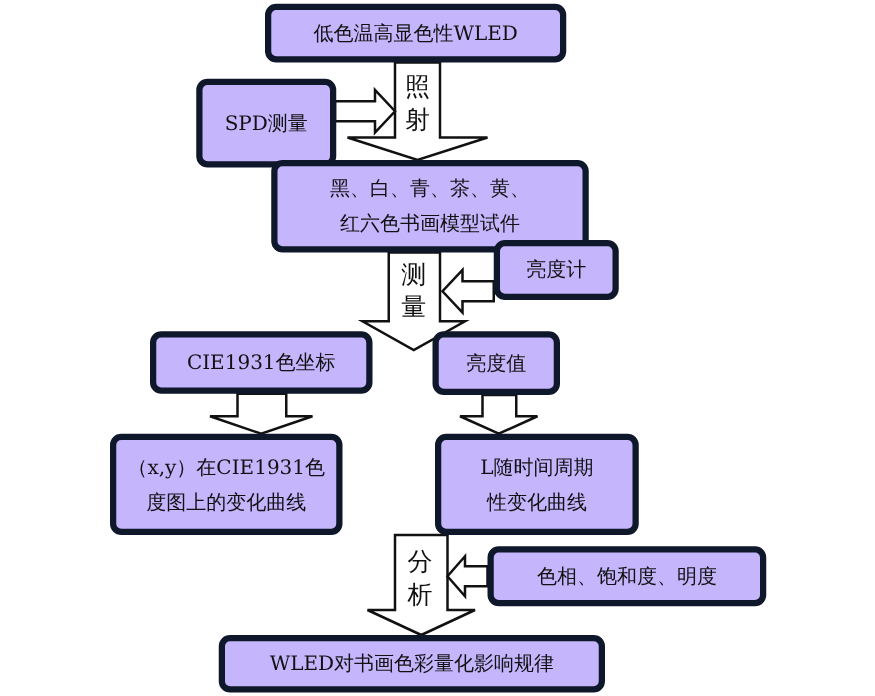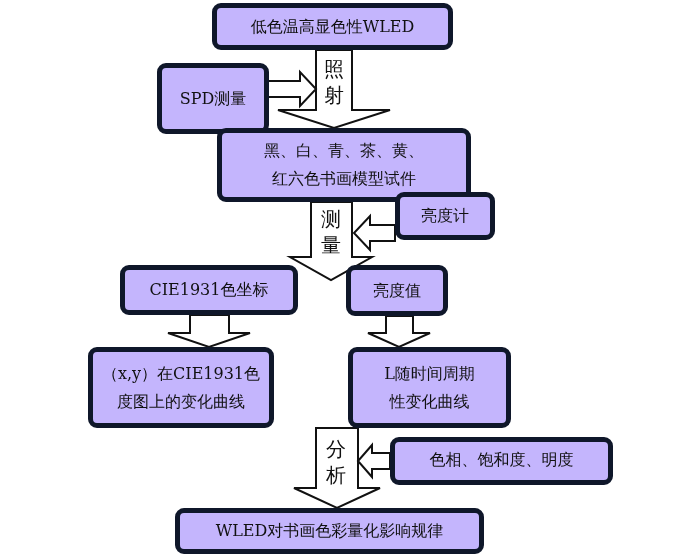--- a/index.html
+++ b/index.html
@@ -56,15 +56,15 @@
 
 <div class="box" style="left:88px;top:347px;width:186px;height:81px;">（x,y）在CIE1931色
 度图上的变化曲线</div>
 
 <div class="box" style="left:348px;top:347px;width:163px;height:81px;">L随时间周期
 性变化曲线</div>
 
 <div class="lbl" style="left:323px;top:436px;">分
 析</div>
 
-<div class="box" style="left:390px;top:437px;width:223px;height:48px;font-family:Liberation Mono, monospace;">色相、饱和度、明度</div>
+<div class="box" style="left:390px;top:437px;width:223px;height:48px;">色相、饱和度、明度</div>
 
 <div class="box" style="left:175px;top:508px;width:309px;height:46px;text-align:center;">WLED对书画色彩量化影响规律</div>
 
 </body></html>

